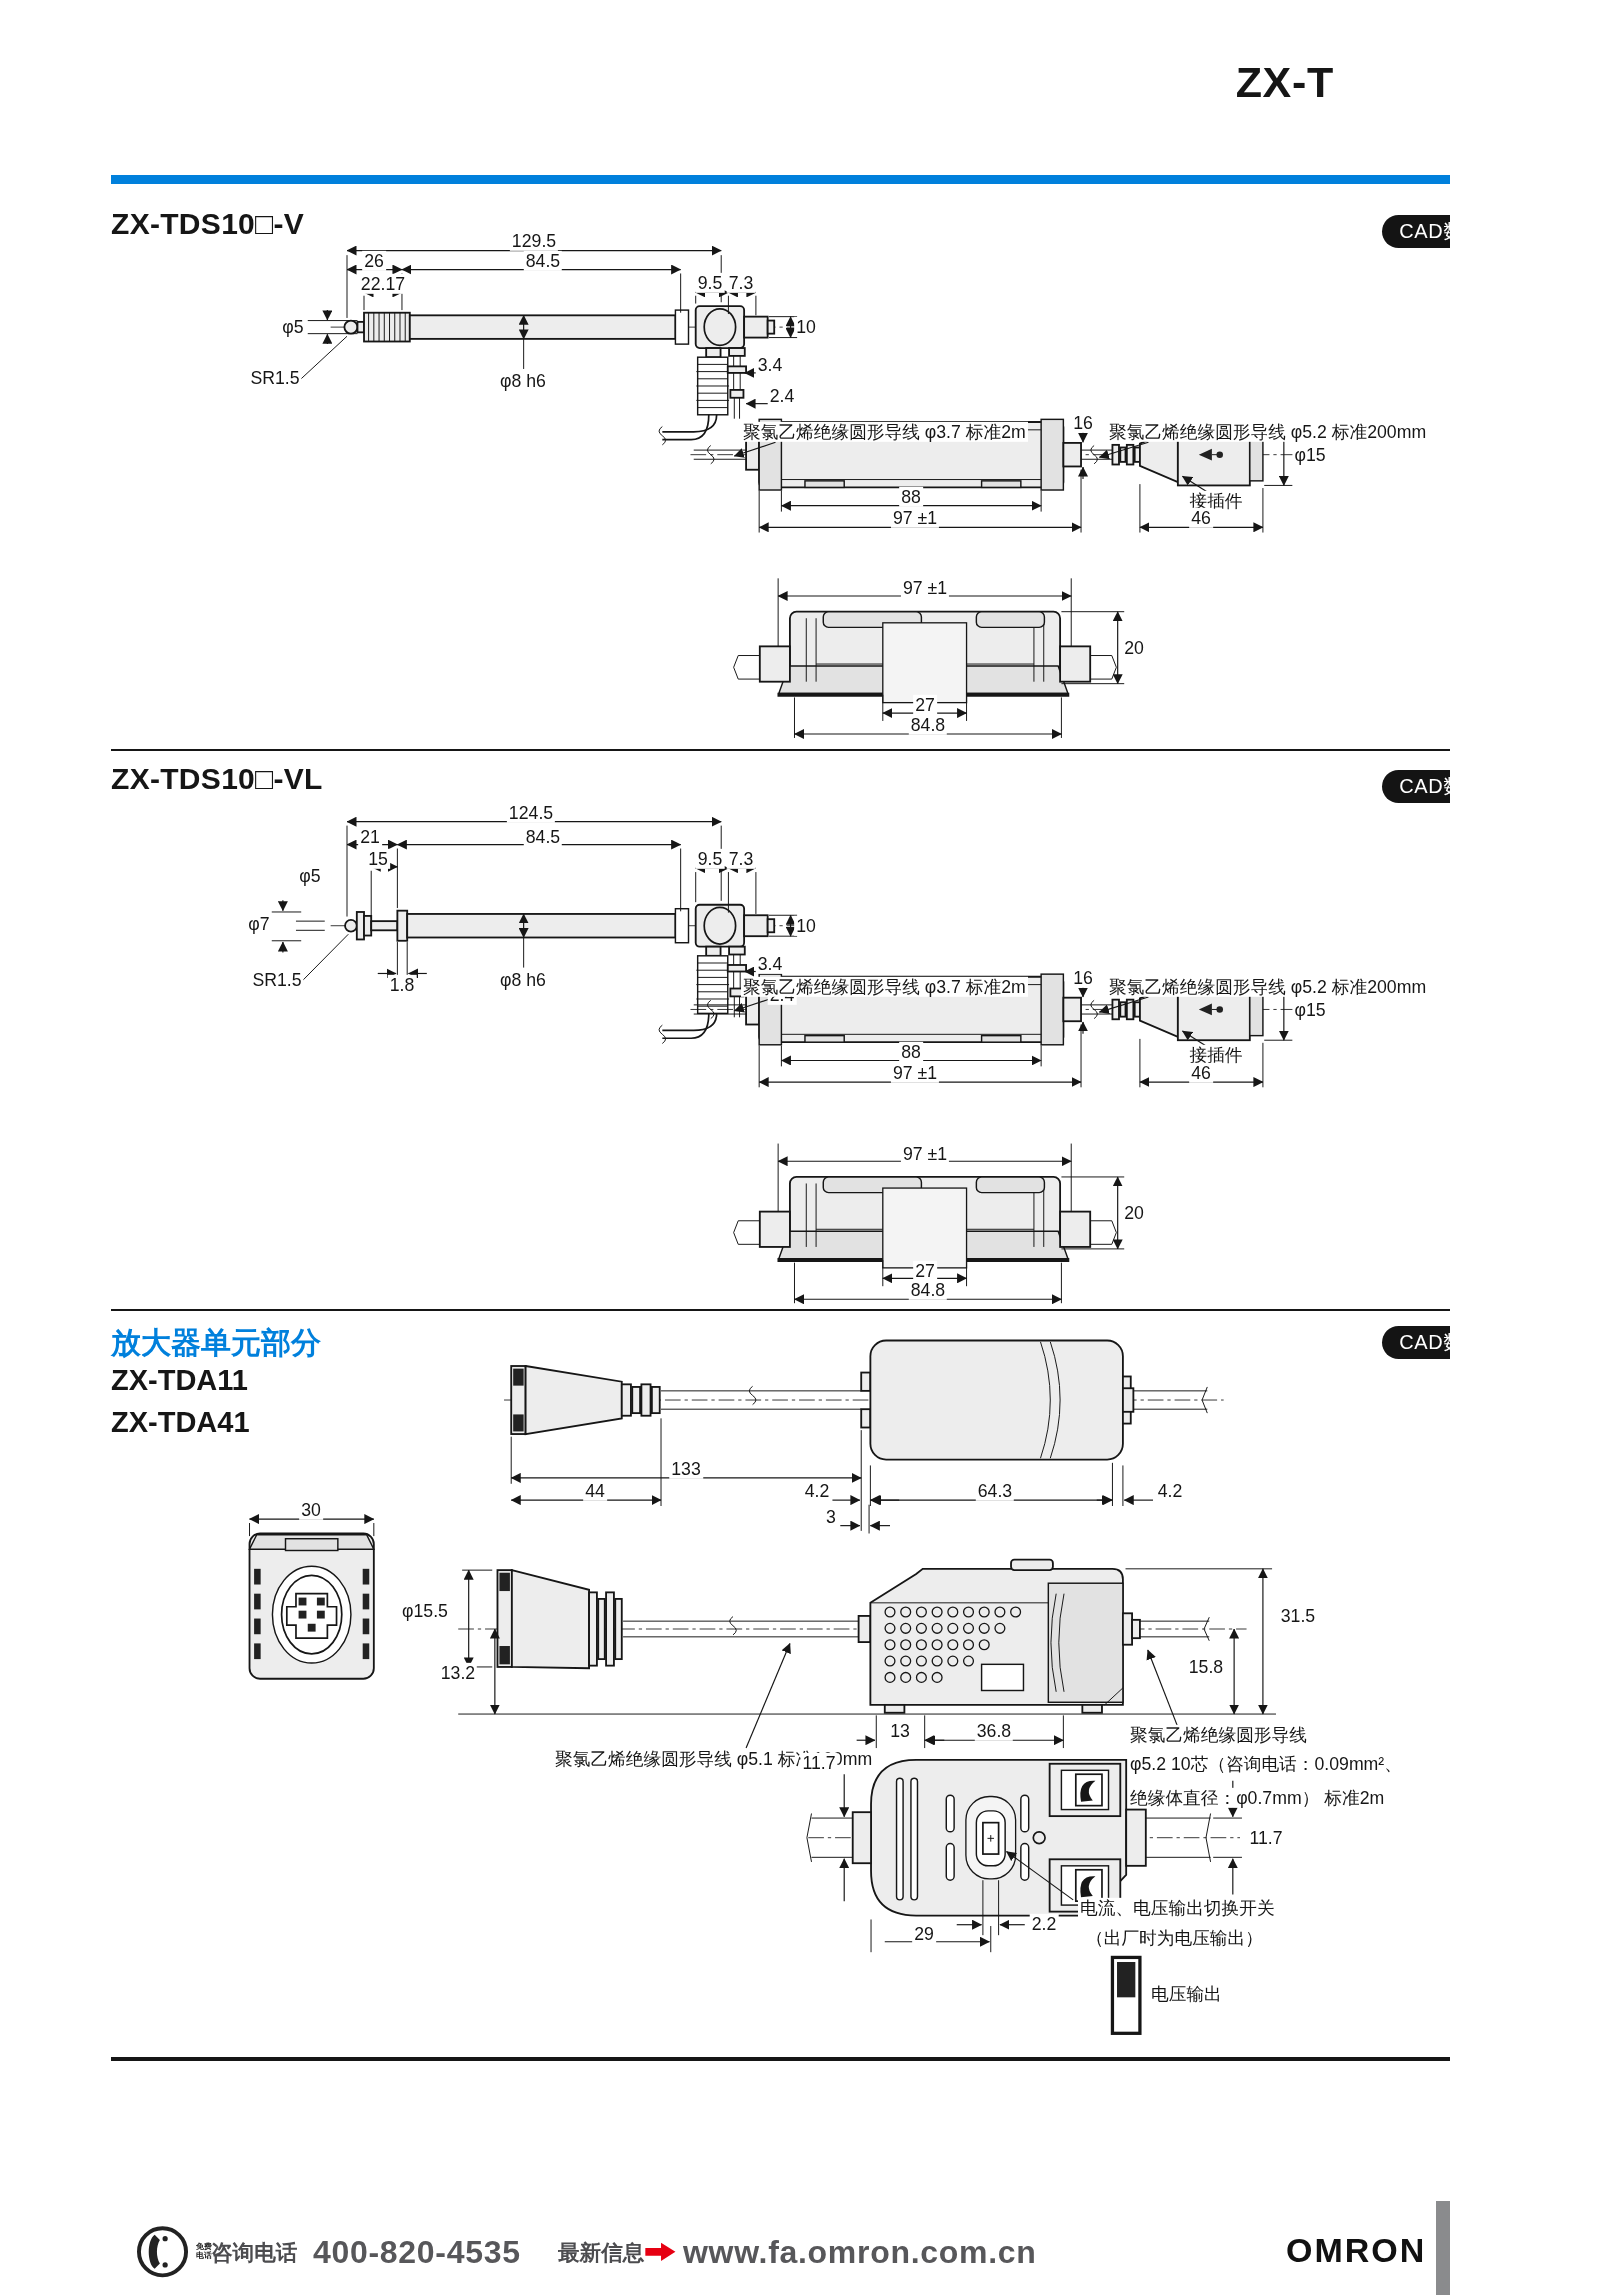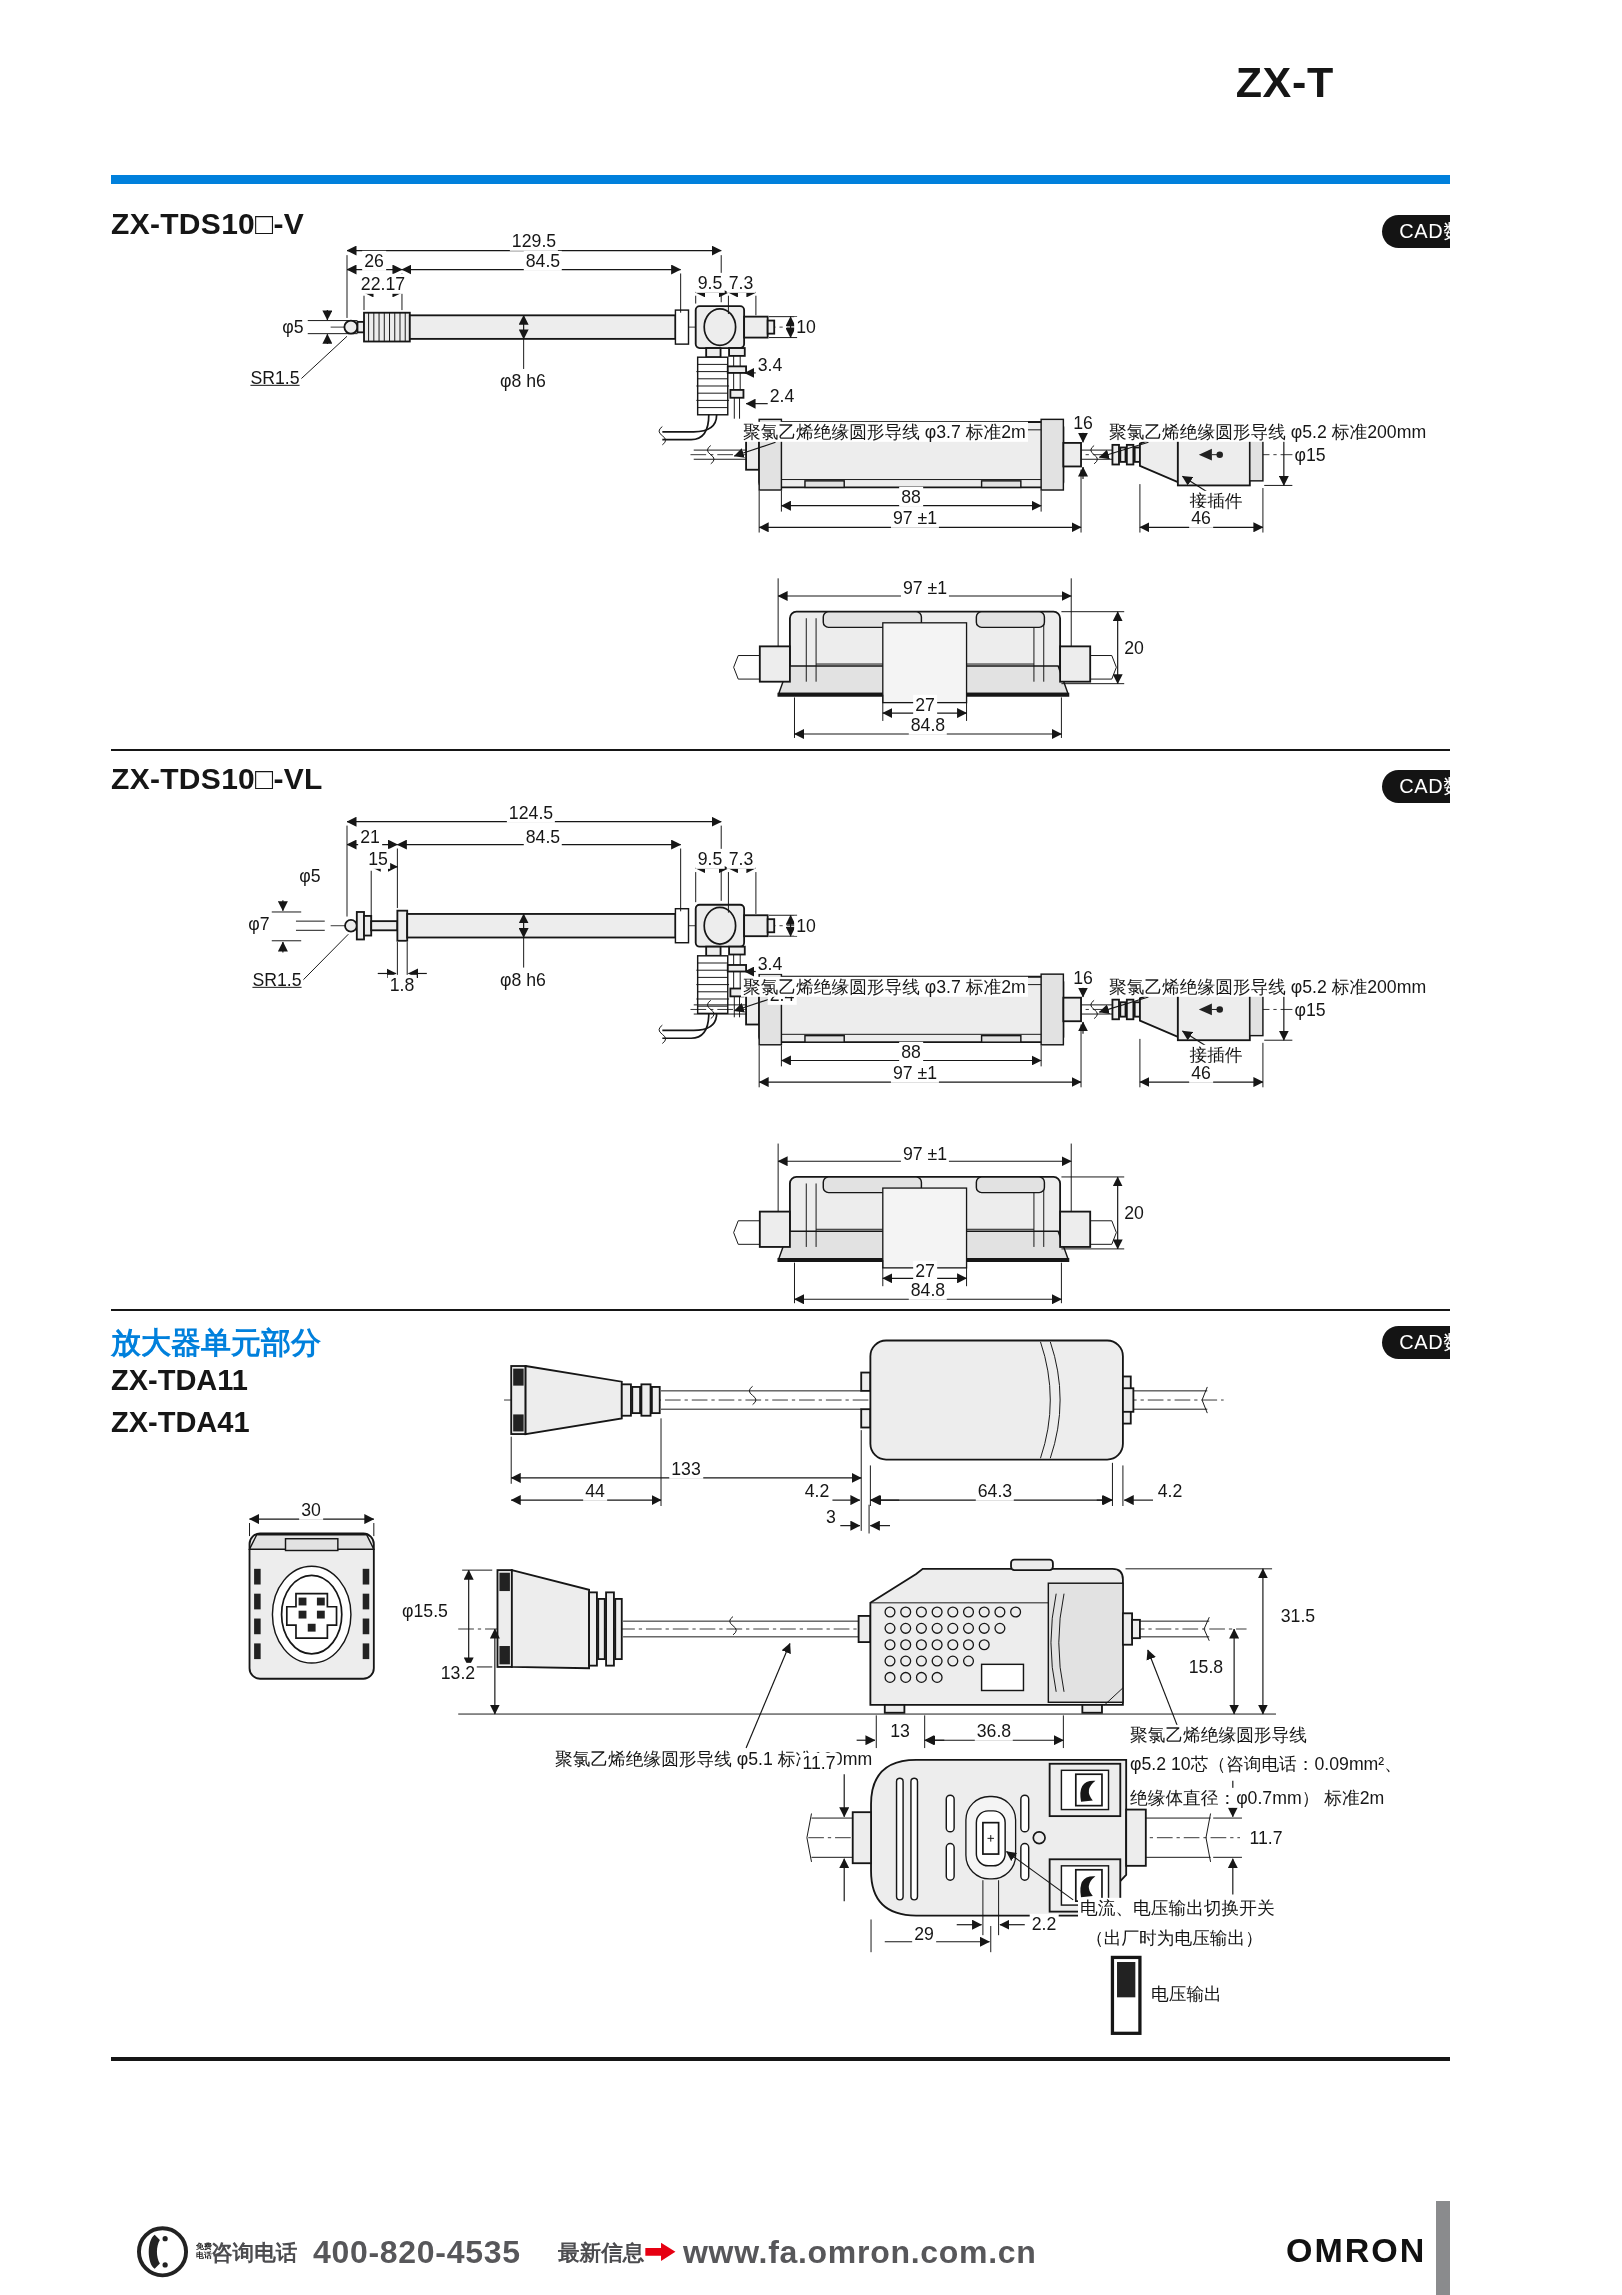--- a/index.html
+++ b/index.html
@@ -10,21 +10,21 @@
   .accent-bar{height:9.2px;background:#0080DC;}
   .rule{background:#161616;}
   .sec-head{font-size:30px;font-weight:bold;letter-spacing:0.3px;white-space:nowrap;}
   .sec-head-cn{font-size:30px;font-weight:bold;color:#0080DC;white-space:nowrap;}
   .model{font-size:29px;font-weight:bold;white-space:nowrap;}
   .badge{width:120px;height:33px;background:#141414;border-radius:17px;color:#fff;
          font-size:20px;display:flex;align-items:center;justify-content:center;letter-spacing:0.7px;}
   .lbl{position:absolute;transform:translate(-50%,-50%);font-size:17.7px;line-height:1.15;
        white-space:nowrap;background:#fff;padding:0 2px;color:#161616;}
   .lbl.la{transform:translate(0,-50%);}
-  .lbl.ul{text-decoration:underline;}
+  .lbl.ul{}
   svg{position:absolute;left:0;top:0;}
   .s{stroke:#161616;fill:none;stroke-width:2.6;}
   .f{fill:#ededed;stroke:#161616;stroke-width:2.8;}
   .f2{fill:#e2e2e2;stroke:#161616;stroke-width:2.2;}
   .f3{fill:#f4f4f4;stroke:#161616;stroke-width:2;}
   .fw{fill:#fff;stroke:#161616;stroke-width:2.2;}
   .d{stroke:#161616;stroke-width:1.8;fill:none;marker-start:url(#m);marker-end:url(#m);}
   .de{stroke:#161616;stroke-width:1.8;fill:none;marker-end:url(#m);}
   .e{stroke:#161616;stroke-width:1.5;fill:none;}
   .cl{stroke:#161616;stroke-width:1.3;stroke-dasharray:24 6 5 6;fill:none;}

